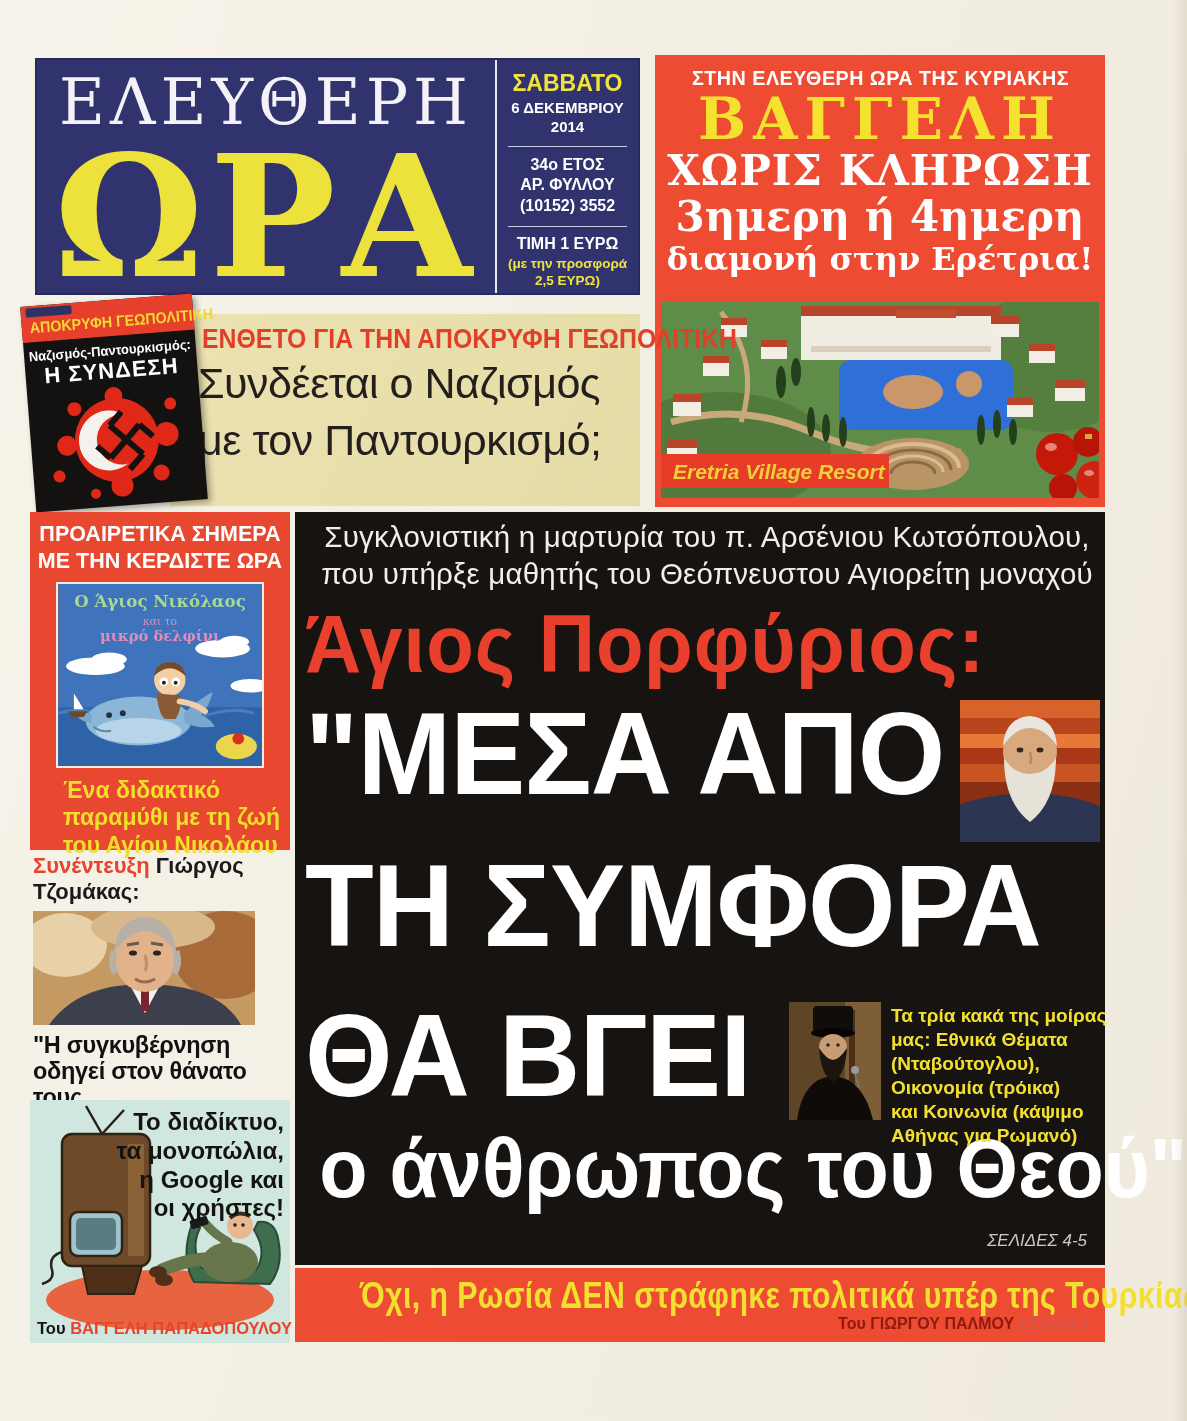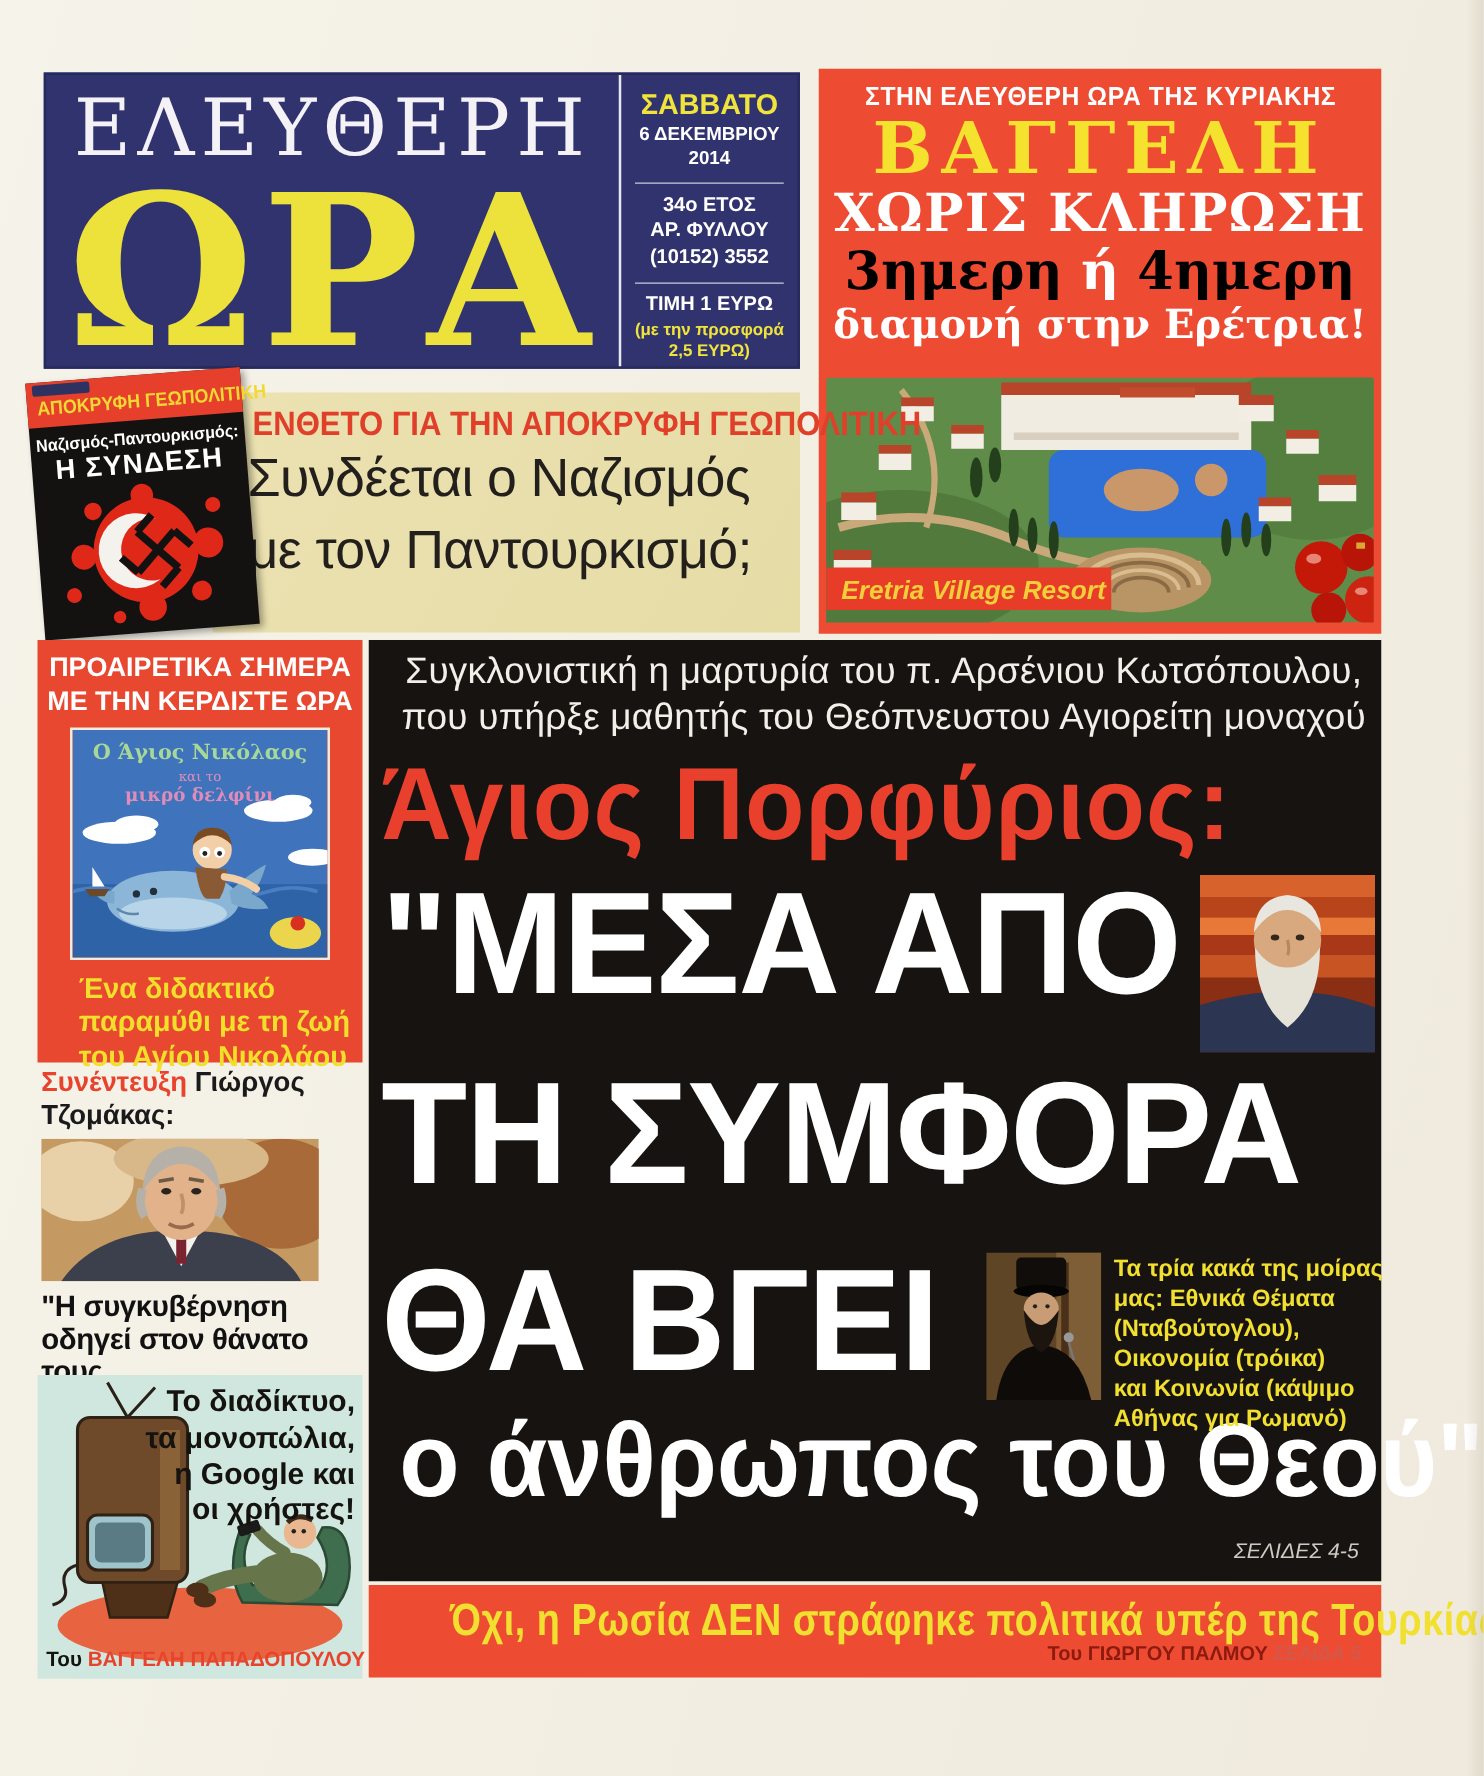--- a/index.html
+++ b/index.html
@@ -26,21 +26,21 @@
   .panel-price1 { font-weight:bold; font-size:16px; }
   .panel-price2 { color:#f0e43c; font-weight:bold; font-size:13.5px; line-height:1.25; margin-top:3px; }
 
   
   #promo { left:655px; top:55px; width:450px; height:452px; background:#ee4b33; text-align:center; }
   #promo-kicker { color:#fff; font-weight:bold; font-size:21px; margin-top:11px; letter-spacing:.5px;
     display:inline-block; transform:scaleX(.94); }
   .promo-h1 { font-family:"DejaVu Serif", serif; font-weight:bold; color:#f4e22e; font-size:57px; letter-spacing:7px; line-height:1.02; }
   .promo-h2 { font-family:"DejaVu Serif", serif; font-weight:bold; color:#fff; font-size:42px; letter-spacing:1px; line-height:1.1; }
   .promo-h3 { font-family:"DejaVu Serif", serif; font-weight:bold; font-size:42px; line-height:1.1; }
-  .promo-h3 .yl { color:#000000; } .promo-h3 .wh { color:#fff; }
+  .promo-h3 .yl { color:#ffffff; } .promo-h3 .wh { color:#fff; }
   .promo-h4 { font-family:"DejaVu Serif", serif; font-weight:bold; color:#fff; font-size:32px; line-height:1.15; }
   #resort-photo { left:6px; top:247px; width:438px; height:196px; }
 
   
   #insert-box { left:170px; top:314px; width:470px; height:192px;
     background:linear-gradient(120deg,#ece2b2,#e6dca6); }
   #insert-kicker { color:#e0402a; font-weight:bold; font-size:27px; margin:10px 0 0 32px;
     display:inline-block; transform:scaleX(.92); transform-origin:left; white-space:nowrap; }
   .insert-head { color:#221f1c; font-weight:normal; font-size:43px; margin-left:28px; line-height:1.32; letter-spacing:-.5px; }
 

